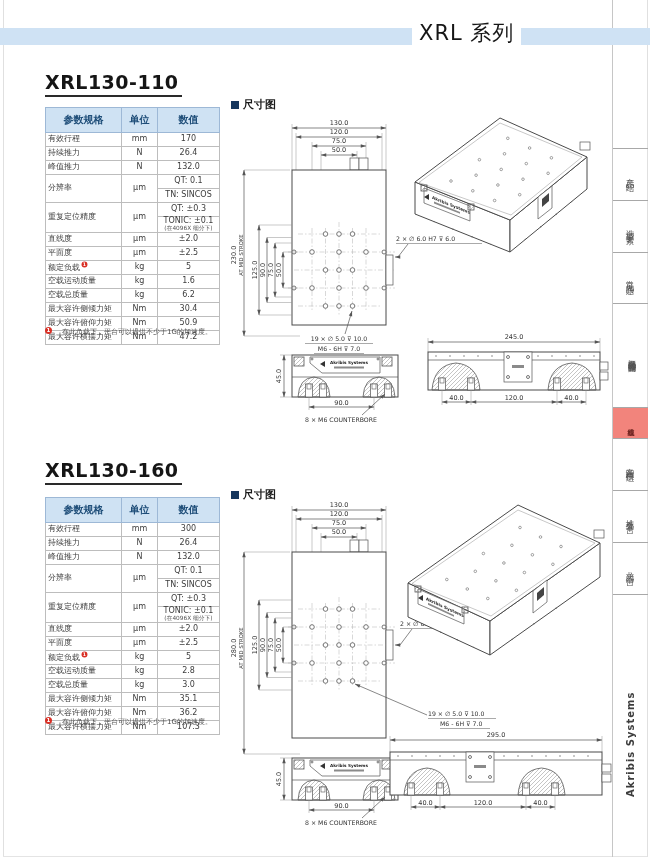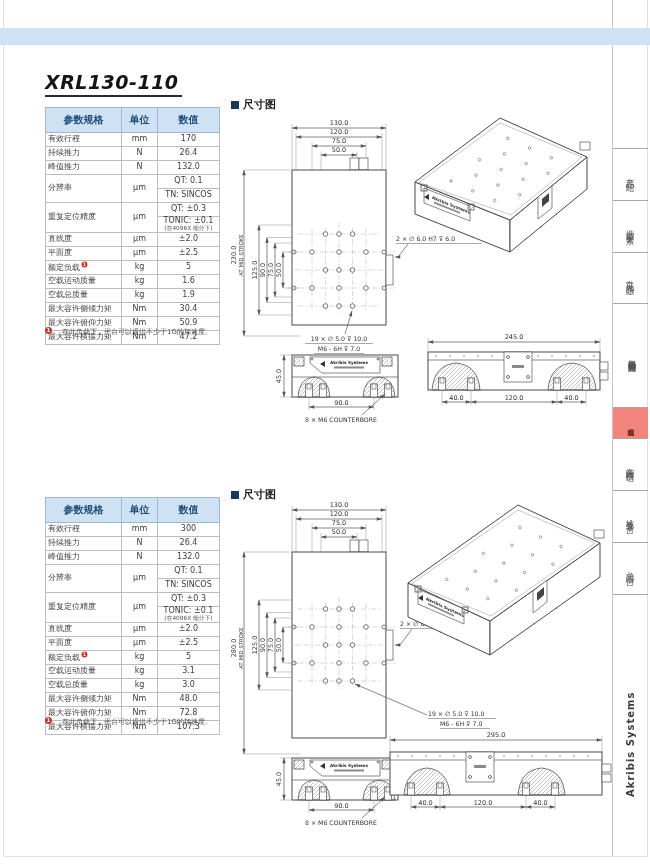--- a/index.html
+++ b/index.html
@@ -9,21 +9,21 @@
   .edge-right{position:absolute;left:647px;top:0;height:857px;border-left:1.5px solid #e0e0e0;}
   .edge-bottom{position:absolute;left:3px;top:856px;width:644px;border-top:1px solid #e4e4e4;}
   .content-sep{position:absolute;left:612px;top:0;height:857px;border-left:1px solid #c6c6c6;}
 
   .band{position:absolute;left:0;top:28px;width:650px;height:17px;background:#cfe2f4;}
   .band-title{position:absolute;left:412px;top:17px;height:32px;line-height:32px;background:#fff;
               padding:0 7px;font-size:21px;color:#161616;letter-spacing:1px;}
 
   .model-title{position:absolute;left:45px;font-size:19px;font-weight:bold;color:#151515;
                border-bottom:2px solid #2a2a2a;padding:0 3px 2px 0;letter-spacing:0.5px;}
-  .mt1{top:71px;font-style:italic;} .mt2{top:459px;}
+  .mt1{top:71px;} .mt2{top:459px;}
 
   .tablewrap{position:absolute;left:45px;width:176px;}
   .tw1{top:107px;} .tw2{top:497px;}
   table.spec{border-collapse:collapse;table-layout:fixed;width:174px;border:1.5px solid #7f9fc6;}
   table.spec col.c1{width:76px;} table.spec col.c2{width:36px;} table.spec col.c3{width:62px;}
   table.spec th{background:#cfe2f3;color:#1f4e79;font-size:10px;font-weight:bold;height:16px;
                 border:1px solid #9db8d6;padding:4px;}
   table.spec td{border:1px solid #bdbdbd;font-size:8px;color:#3c3c3c;height:13px;
                 padding:0 2px;line-height:1.1;}
   td.p{text-align:left;padding-left:4px;margin-left:38px;}
@@ -78,20 +78,21 @@
 </head>
 <body>
 
 <div class="page">
   <div class="edge-left"></div>
   <div class="edge-right"></div>
   <div class="edge-bottom"></div>
   <div class="content-sep"></div>
 
   <div class="band"></div>
+  <div class="band-title">XRL 系列</div>
 
   <div class="model-title mt1">XRL130-110</div>
 
   <div class="tablewrap tw1">
     <table class="spec">
       <colgroup>
           <col class="c1">
           <col class="c2">
           <col class="c3">
         </colgroup>
@@ -150,21 +151,21 @@
             <td class="v">5</td>
           </tr>
           <tr>
             <td class="p" rowspan="1">空载运动质量</td>
             <td class="u" rowspan="1">kg</td>
             <td class="v">1.6</td>
           </tr>
           <tr>
             <td class="p" rowspan="1">空载总质量</td>
             <td class="u" rowspan="1">kg</td>
-            <td class="v">1.9</td>
+            <td class="v">6.2</td>
           </tr>
           <tr>
             <td class="p" rowspan="1">最大容许侧倾力矩</td>
             <td class="u" rowspan="1">Nm</td>
             <td class="v">30.4</td>
           </tr>
           <tr>
             <td class="p" rowspan="1">最大容许俯仰力矩</td>
             <td class="u" rowspan="1">Nm</td>
             <td class="v">50.9</td>
@@ -397,20 +398,21 @@
         <line class="e" x1="358" y1="290" x2="358" y2="305"></line>
       <line class="d" x1="214" y1="302" x2="243" y2="302" marker-start="url(#ah)" marker-end="url(#ah)"></line>
       <text class="dt" x="228.5" y="300" text-anchor="middle">40.0</text>
       <line class="d" x1="243" y1="302" x2="329" y2="302" marker-start="url(#ah)" marker-end="url(#ah)"></line>
       <text class="dt" x="286" y="300" text-anchor="middle">120.0</text>
       <line class="d" x1="329" y1="302" x2="358" y2="302" marker-start="url(#ah)" marker-end="url(#ah)"></line>
       <text class="dt" x="343.5" y="300" text-anchor="middle">40.0</text>
     </g>
   </svg>
 
+  <div class="model-title mt2">XRL130-160</div>
 
   <div class="tablewrap tw2">
     <table class="spec">
       <colgroup>
           <col class="c1">
           <col class="c2">
           <col class="c3">
         </colgroup>
       <thead>
           <tr>
@@ -462,36 +464,36 @@
             <td class="v">±2.5</td>
           </tr>
           <tr>
             <td class="p" rowspan="1">额定负载<span class="mark mark-sup">1</span></td>
             <td class="u" rowspan="1">kg</td>
             <td class="v">5</td>
           </tr>
           <tr>
             <td class="p" rowspan="1">空载运动质量</td>
             <td class="u" rowspan="1">kg</td>
-            <td class="v">3.1</td>
+            <td class="v">2.8</td>
           </tr>
           <tr>
             <td class="p" rowspan="1">空载总质量</td>
             <td class="u" rowspan="1">kg</td>
             <td class="v">3.0</td>
           </tr>
           <tr>
             <td class="p" rowspan="1">最大容许侧倾力矩</td>
             <td class="u" rowspan="1">Nm</td>
-            <td class="v">48.0</td>
+            <td class="v">35.1</td>
           </tr>
           <tr>
             <td class="p" rowspan="1">最大容许俯仰力矩</td>
             <td class="u" rowspan="1">Nm</td>
-            <td class="v">72.8</td>
+            <td class="v">36.2</td>
           </tr>
           <tr>
             <td class="p" rowspan="1">最大容许横摆力矩</td>
             <td class="u" rowspan="1">Nm</td>
             <td class="v">107.3</td>
           </tr>
         </tbody>
     </table>
   </div>
   <div class="footnote fn2">

